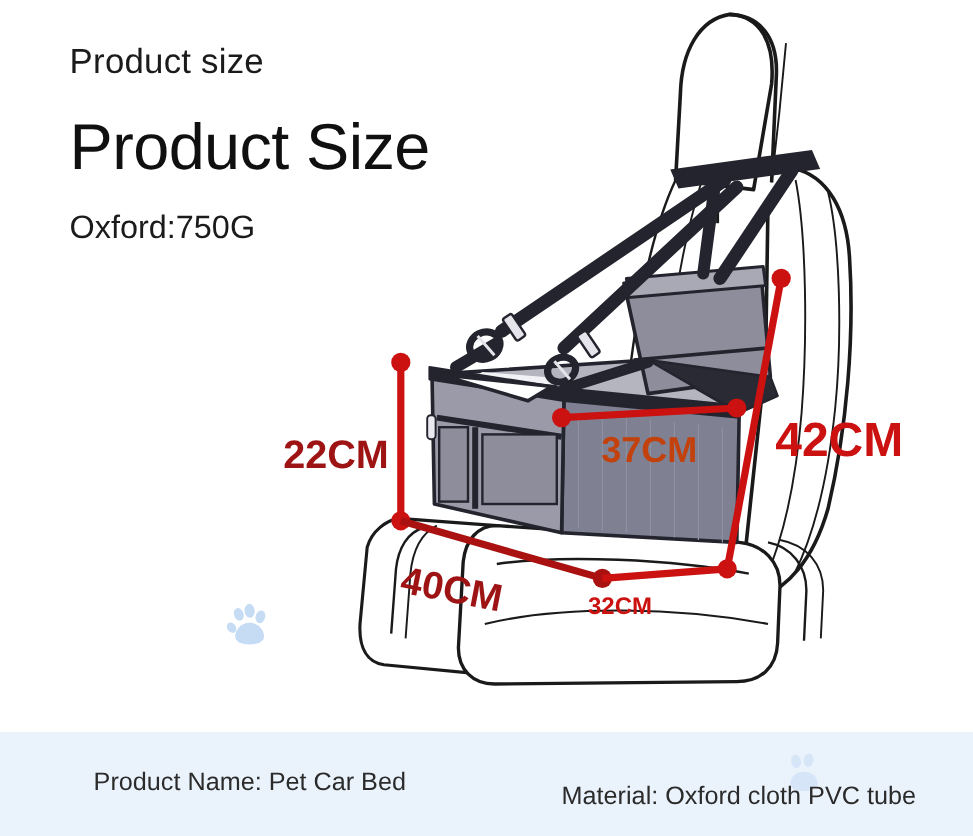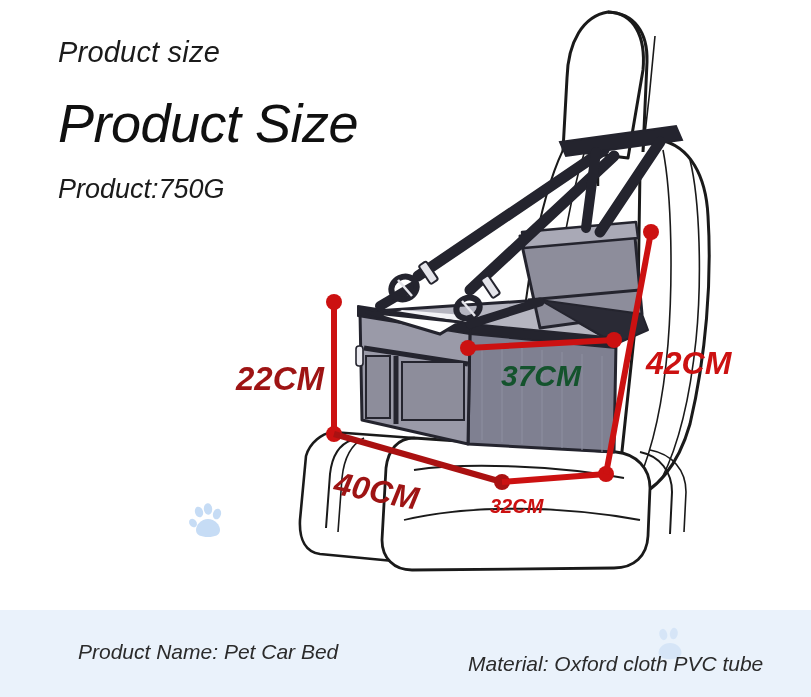--- a/index.html
+++ b/index.html
@@ -9,21 +9,20 @@
   }
   body {
     font-family: "Liberation Sans", sans-serif;
   }
   #page {
     position: relative;
     width: 811px;
     height: 697px;
     background: #ffffff;
     overflow: hidden;
-    font-style: italic;
   }
 
   
   #header-block {
     position: absolute;
     left: 58px;
     top: 36px;
     width: 420px;
   }
   #subtitle-top {
@@ -77,26 +76,26 @@
     top: 465px;
     font-size: 32px;
     color: #9e1414;
     transform: rotate(11deg);
     transform-origin: left top;
   }
   #dim-37 {
     left: 501px;
     top: 359px;
     font-size: 30px;
-    color: #14532d;
+    color: #c2410c;
   }
   #dim-42 {
     left: 646px;
     top: 345px;
-    font-size: 32px;
+    font-size: 40px;
     color: #cc1111;
   }
   #dim-32 {
     left: 490px;
     top: 495px;
     font-size: 20px;
     color: #cc1111;
   }
 
   
@@ -146,21 +145,21 @@
   }
 </style>
 </head>
 <body>
 
 <div id="page">
 
   <div id="header-block">
     <div id="subtitle-top">Product size</div>
     <div id="main-title">Product Size</div>
-    <div id="weight-line">Product:750G</div>
+    <div id="weight-line">Oxford:750G</div>
   </div>
 
   <svg id="illustration" viewBox="0 0 811 620">
 
     <g>
 
       <path d="M608,12 C583,16 568,42 567,78 L563,150 L628,158 L643,70 C646,36 634,13 608,12 Z" fill="#ffffff" stroke="#1a1a1a" stroke-width="3" stroke-linejoin="round"></path>
       <path d="M655,44 C650,35 638,28 624,28" fill="none" stroke="#1a1a1a" stroke-width="0"></path>
 
       <path d="M655,36 C652,70 648,110 643,152" fill="none" stroke="#1a1a1a" stroke-width="1.6"></path>

